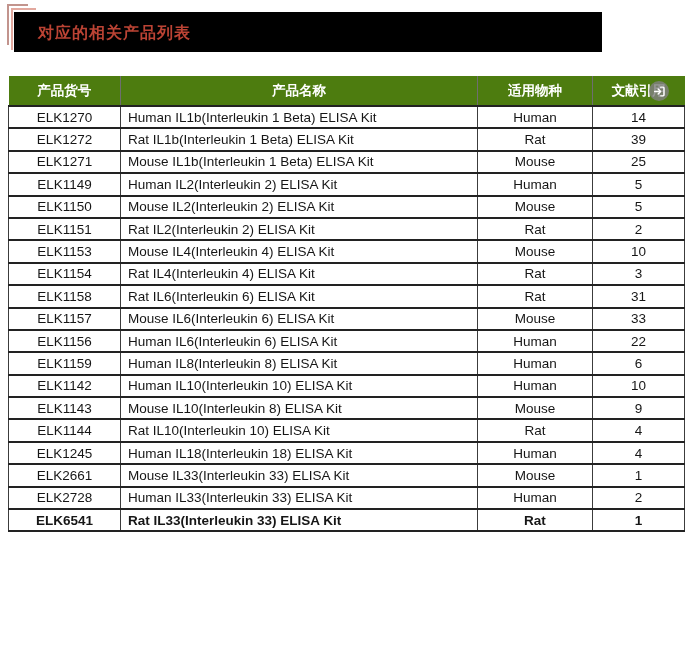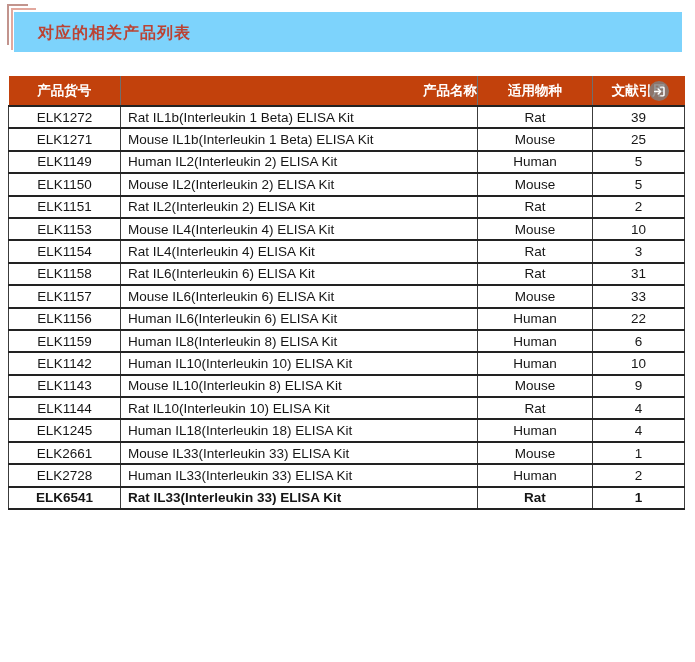--- a/index.html
+++ b/index.html
@@ -11,45 +11,45 @@
     position: absolute; left: 7px; top: 4px; width: 21px; height: 41px;
     border-left: 2px solid #c2948d; border-top: 2px solid #c2948d;
   }
   .corner-inner {
     position: absolute; left: 11px; top: 8px; width: 25px; height: 42px;
     border-left: 2px solid #e2a89e; border-top: 2px solid #e2a89e;
   }
 
   
   .banner {
-    position: absolute; left: 14px; top: 12px; width: 668px; height: 40px;
-    background: #7dd3fc;
+    position: absolute; left: 14px; top: 12px; width: 588px; height: 40px;
+    background: #000000;
   }
   .banner .title {
     display: block; padding-left: 24px; line-height: 41px;
     font-size: 16px; font-weight: bold; color: #bb4334;
     letter-spacing: 1px;
   }
 
   
   .table-wrap { position: absolute; left: 8px; top: 76px; width: 676px; }
   table { border-collapse: collapse; table-layout: fixed; width: 676px; }
   col.c-code { width: 112px; }
   col.c-name { width: 357px; }
   col.c-species { width: 115px; }
   col.c-cit { width: 92px; }
 
   thead th {
-    background: #c2410c; color: #ffffff; font-weight: bold;
+    background: #4d7c0f; color: #ffffff; font-weight: bold;
     font-size: 13.5px; height: 30px; padding: 0;
     border-left: 1px solid #6e6e6e;
   }
   thead th:first-child { border-left: none; }
   thead th.th-code, thead th.th-species, thead th.th-cit { text-align: center; }
-  thead th.th-name { text-align: right; }
+  thead th.th-name { text-align: center; }
 
   tbody td {
     background: #ffffff; color: #161616; font-size: 13.5px;
     height: 22.4px; padding: 0;
     border-top: 2px solid #222222;
     border-left: 1px solid #3c3c3c;
     border-right: 1px solid #3c3c3c;
     white-space: nowrap; overflow: hidden;
   }
   tbody tr:last-child td { border-bottom: 2px solid #222222; font-weight: bold; }
@@ -86,20 +86,26 @@
     <thead>
       <tr>
         <th class="th-code">产品货号</th>
         <th class="th-name">产品名称</th>
         <th class="th-species">适用物种</th>
         <th class="th-cit">文献引用</th>
       </tr>
     </thead>
     <tbody id="table-body">
         <tr>
+          <td class="cell-code">ELK1270</td>
+          <td class="cell-name">Human IL1b(Interleukin 1 Beta) ELISA Kit</td>
+          <td class="cell-species">Human</td>
+          <td class="cell-cit">14</td>
+        </tr>
+        <tr>
           <td class="cell-code">ELK1272</td>
           <td class="cell-name">Rat IL1b(Interleukin 1 Beta) ELISA Kit</td>
           <td class="cell-species">Rat</td>
           <td class="cell-cit">39</td>
         </tr>
         <tr>
           <td class="cell-code">ELK1271</td>
           <td class="cell-name">Mouse IL1b(Interleukin 1 Beta) ELISA Kit</td>
           <td class="cell-species">Mouse</td>
           <td class="cell-cit">25</td>

